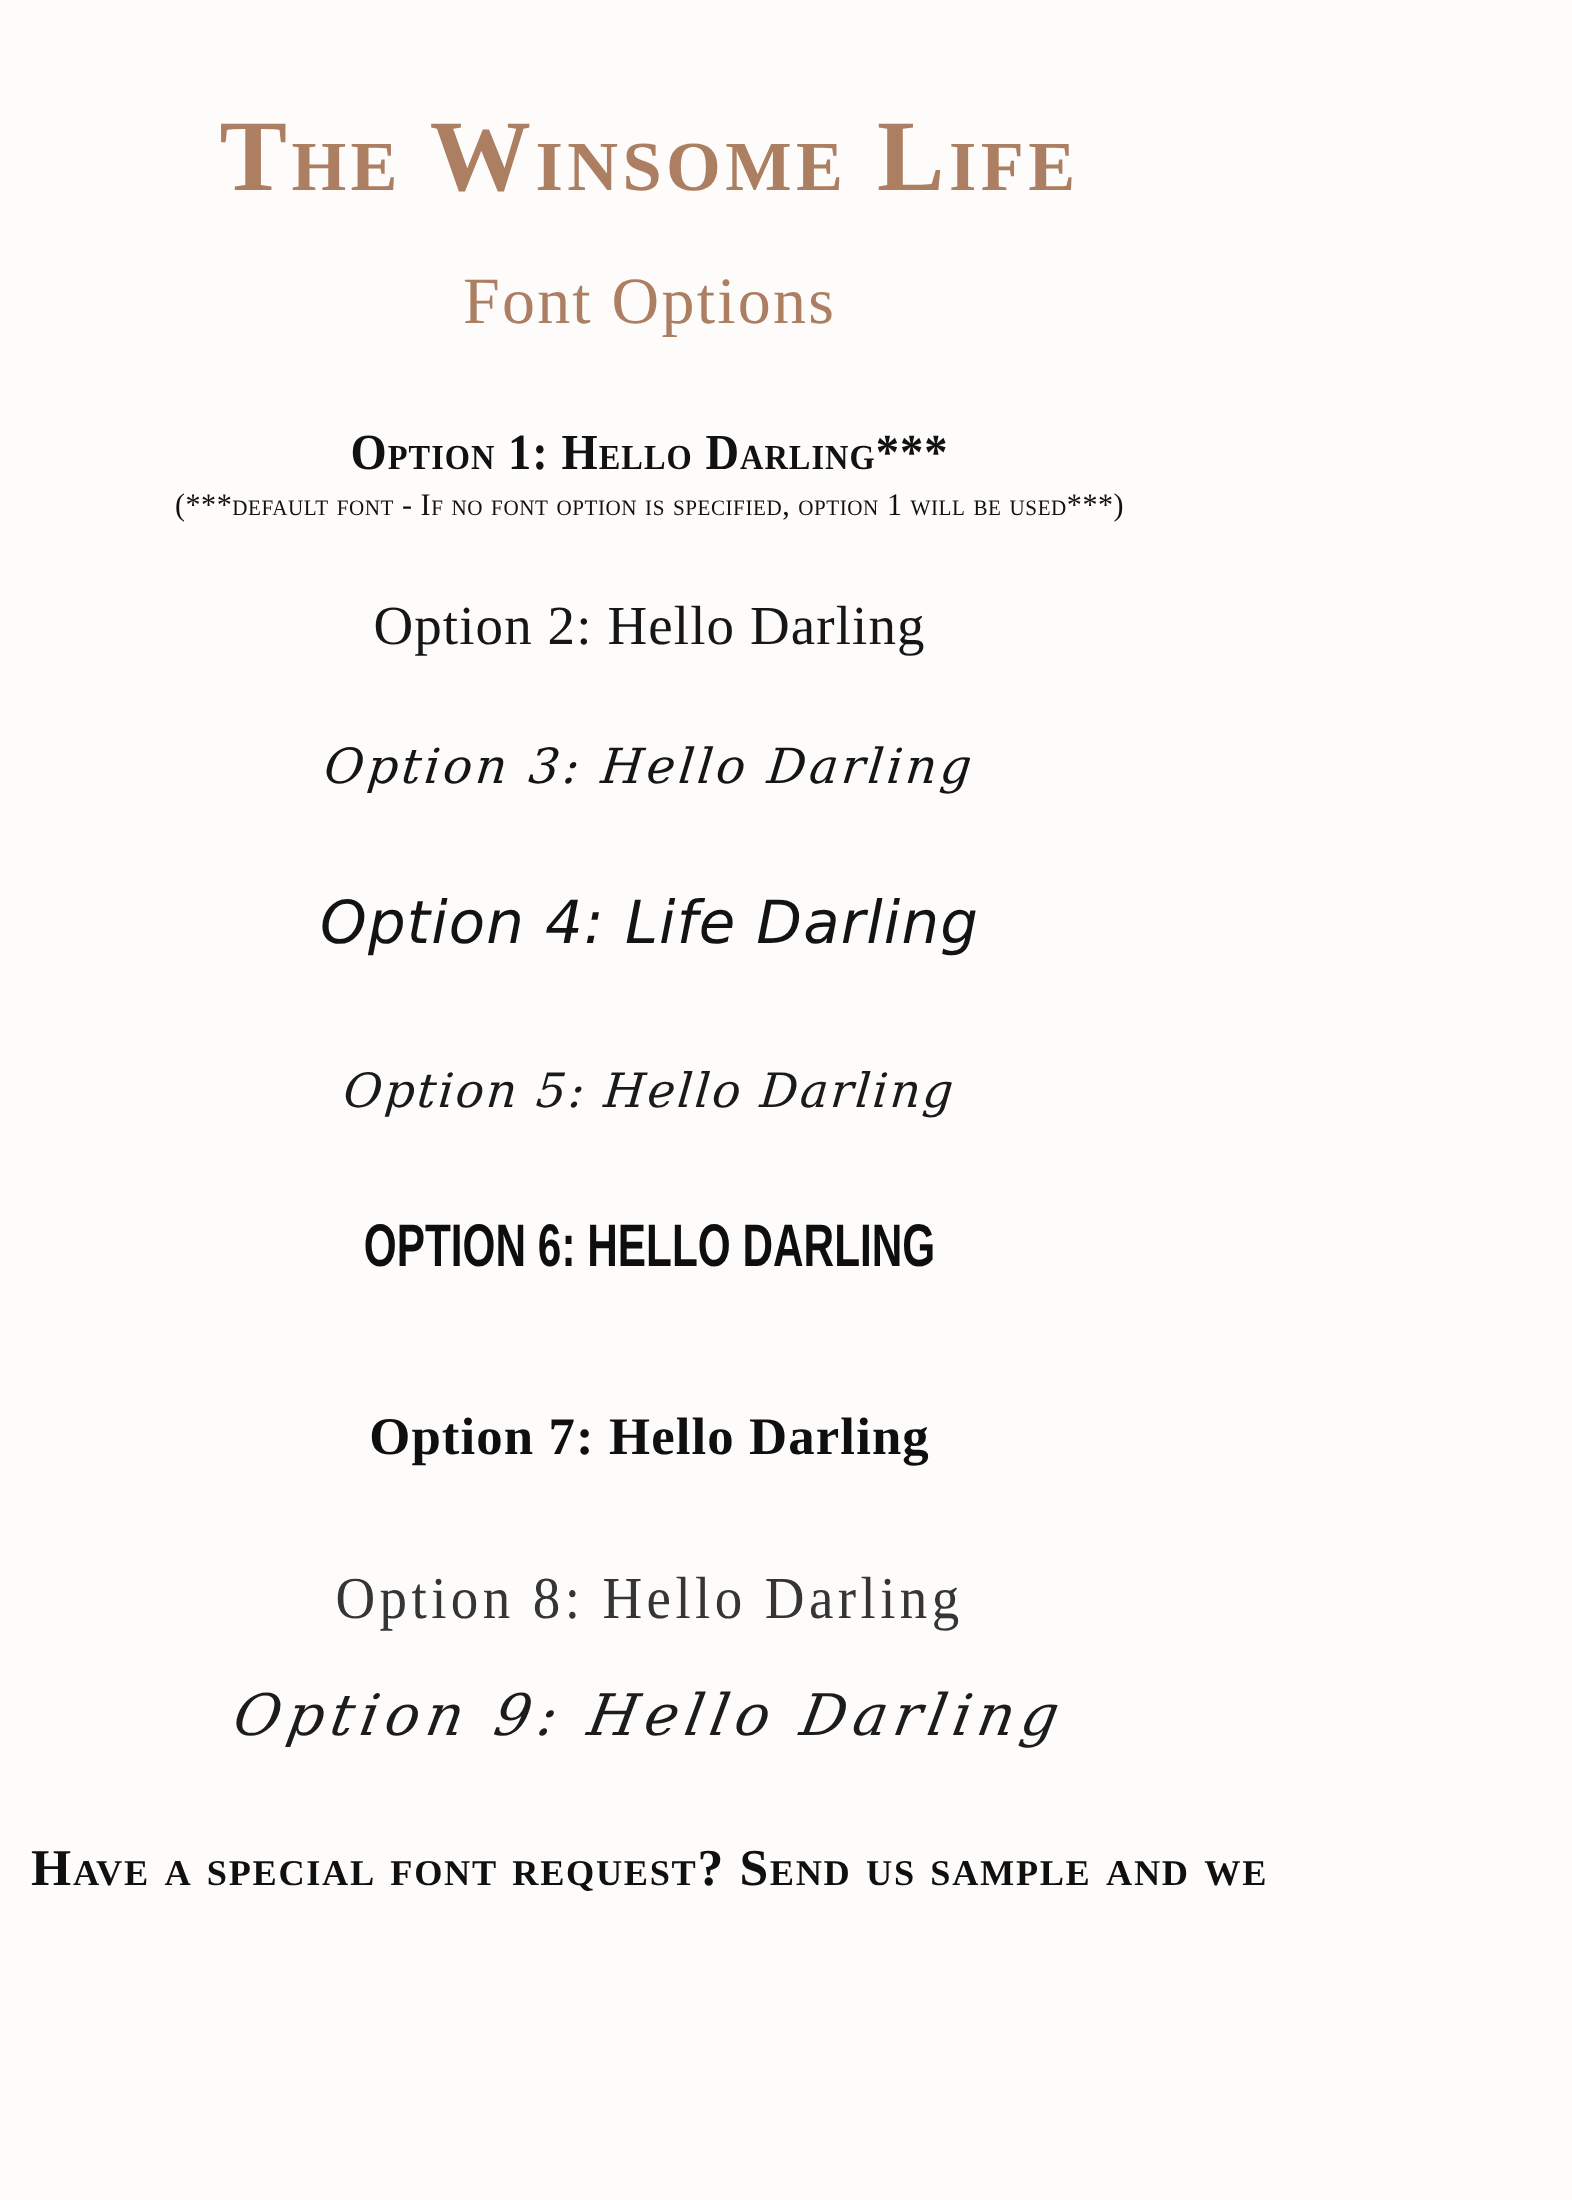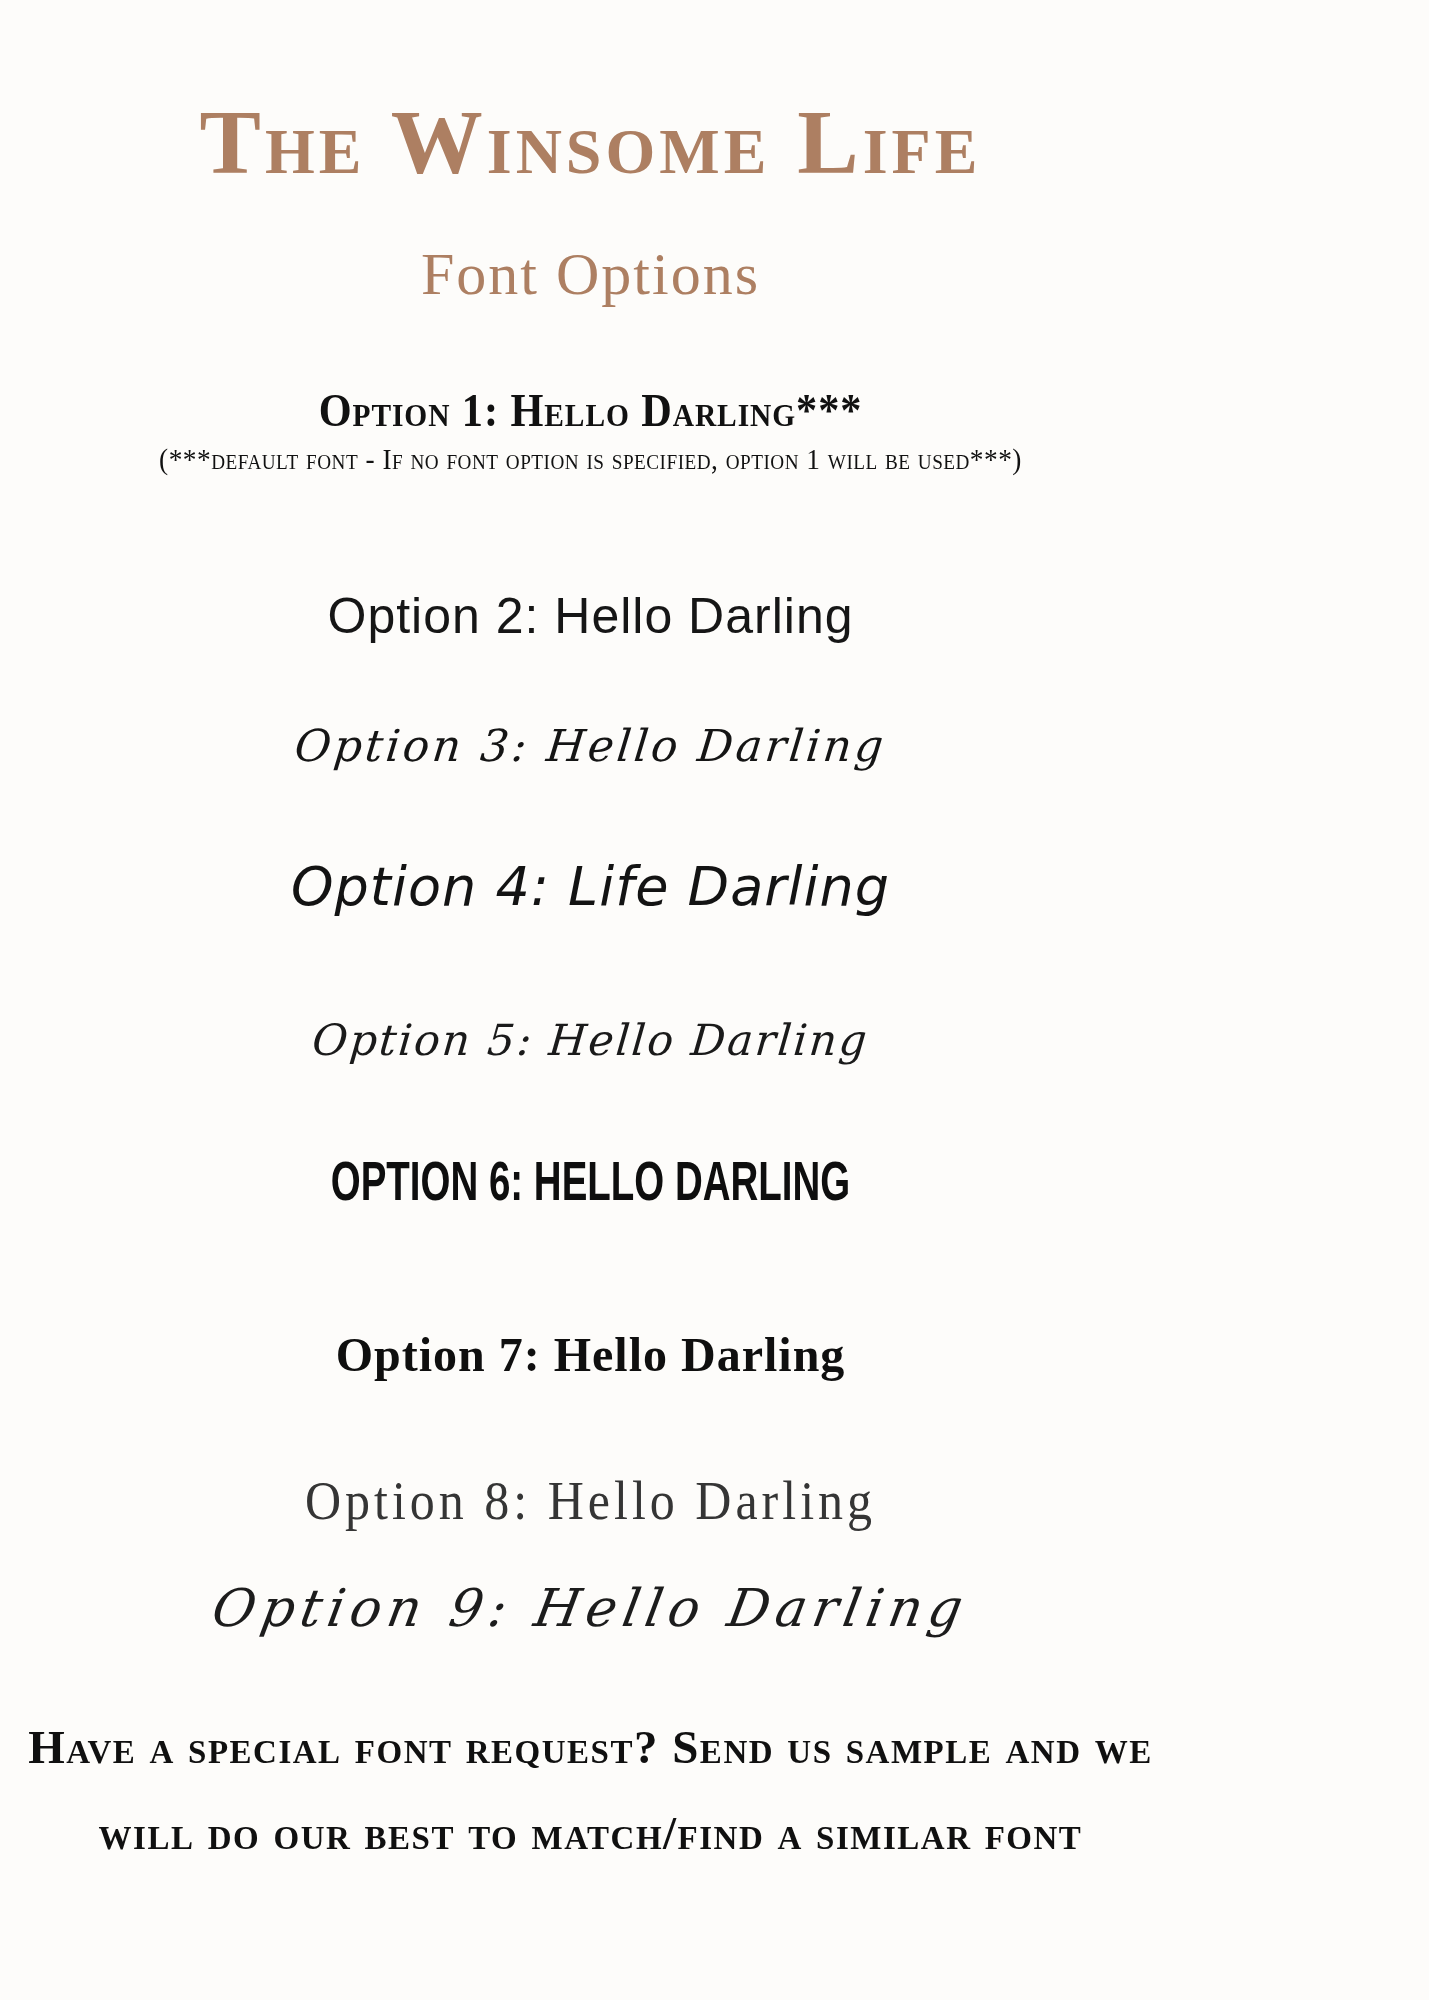--- a/index.html
+++ b/index.html
@@ -60,22 +60,22 @@
     font-size: 28.5px;
     line-height: 1.2;
     letter-spacing: 0.5px;
     transform: scaleX(0.96);
     transform-origin: center;
     color: #111;
   }
 
   
   .opt2 {
-    margin-top: 112px;
-    font-family: Liberation Sans, sans-serif;
+    margin-top: 64px;
+    font-family: Liberation Serif, serif;
     font-size: 50px;
     line-height: 1.1;
     letter-spacing: 1px;
     color: #161616;
   }
   .opt3 {
     margin-top: 76px;
     font-family: "DejaVu Serif", serif;
     font-style: italic;
     font-size: 44px;
@@ -185,16 +185,15 @@
   <div class="opt6 line">Option 6: Hello Darling</div>
 
   <div class="opt7 line">Option 7: Hello Darling</div>
 
   <div class="opt8 line">Option 8: Hello Darling</div>
 
   <div class="opt9 line">Option 9: Hello Darling</div>
 
   <div class="footer">
     <div class="line">Have a special font request? Send us sample and we</div>
-    <div class="line">will do our best to match/find a similar font</div>
   </div>
 
 </div>
 
 </body></html>

